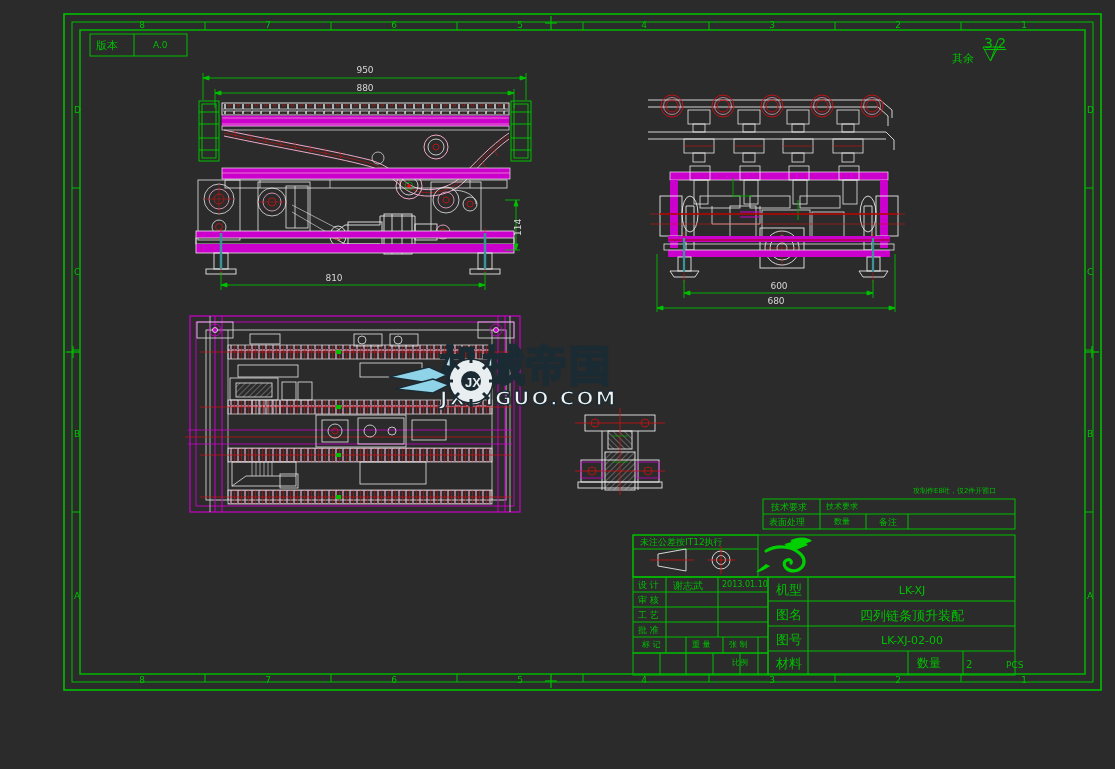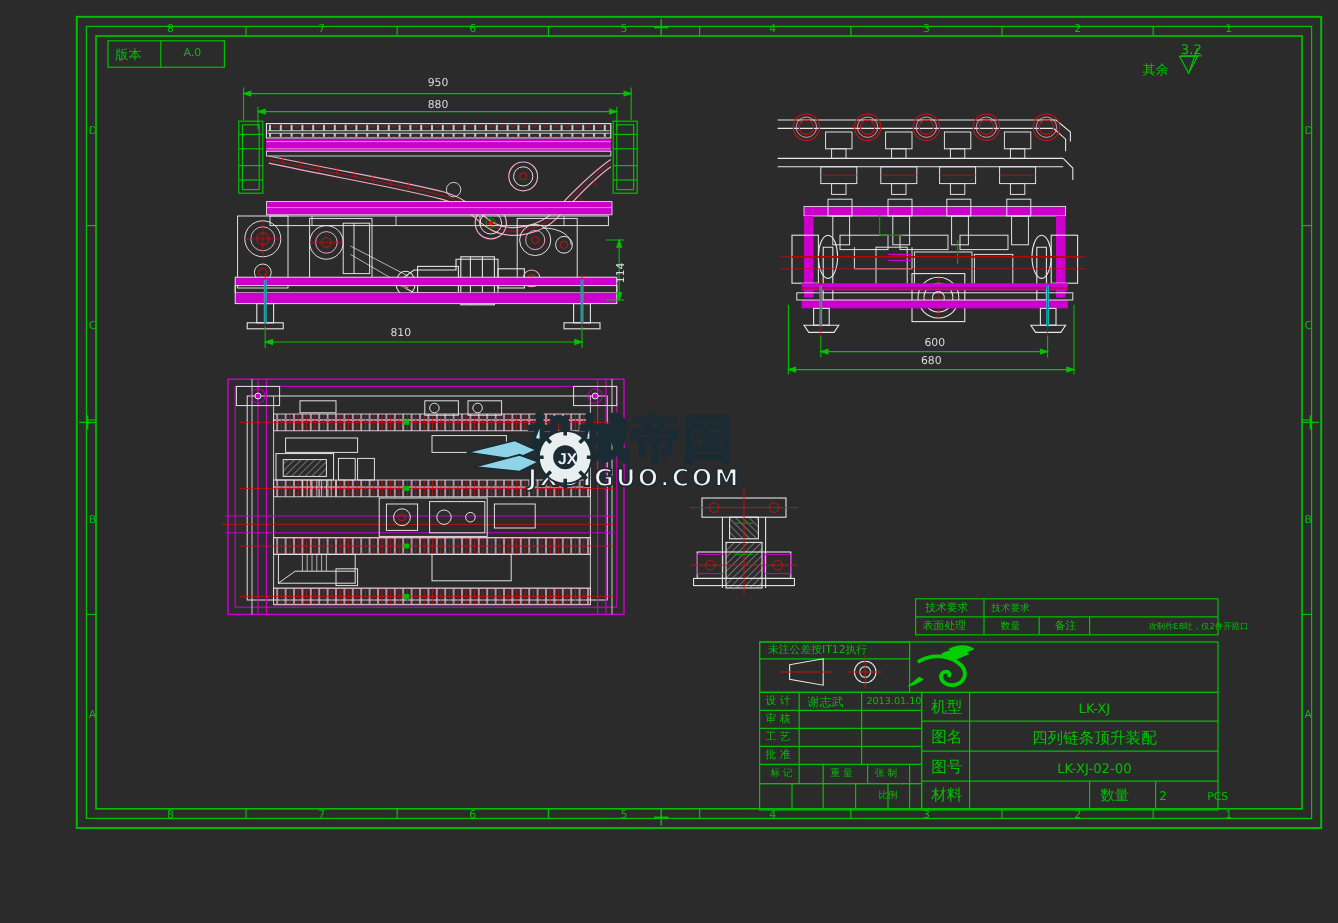--- a/index.html
+++ b/index.html
@@ -613,21 +613,21 @@
       <path d="M784 545 C 792 540, 802 540, 808 545 L 796 550 Z" fill="#00d000"></path>
       <path d="M790 541 C 798 536, 808 537, 812 541 L 800 546 Z" fill="#00d000"></path>
       <path d="M770 566 C 764 570, 760 572, 756 572 L 766 564 Z" fill="#00d000"></path>
     </g>
   </svg>
 
   <div class="lbl cn" style="left:96px;top:40px;font-size:11px;">版本</div>
   <div class="lbl" style="left:153px;top:41px;font-size:9px;">A.0</div>
 
   <div class="lbl cn" style="left:952px;top:53px;font-size:11px;">其余</div>
-  <div class="lbl" style="left:984px;top:36px;font-size:11px;text-decoration:underline;">3.2</div>
+  <div class="lbl" style="left:984px;top:36px;font-size:14px;text-decoration:underline;">3.2</div>
 
   <div class="lbl ctr" style="left:142px;top:21px;">8</div>
   <div class="lbl ctr" style="left:268px;top:21px;">7</div>
   <div class="lbl ctr" style="left:394px;top:21px;">6</div>
   <div class="lbl ctr" style="left:520px;top:21px;">5</div>
   <div class="lbl ctr" style="left:644px;top:21px;">4</div>
   <div class="lbl ctr" style="left:772px;top:21px;">3</div>
   <div class="lbl ctr" style="left:898px;top:21px;">2</div>
   <div class="lbl ctr" style="left:1024px;top:21px;">1</div>
 
@@ -657,21 +657,21 @@
   <div class="lbl w ctr" style="left:779px;top:282px;">600</div>
   <div class="lbl w ctr" style="left:776px;top:297px;">680</div>
 
   <div class="lbl cn" style="left:640px;top:538px;font-size:9px;">未注公差按IT12执行</div>
 
   <div class="lbl cn" style="left:771px;top:503px;font-size:9px;">技术要求</div>
   <div class="lbl cn" style="left:826px;top:503px;font-size:8px;">技术要求</div>
   <div class="lbl cn" style="left:769px;top:518px;font-size:9px;">表面处理</div>
   <div class="lbl cn" style="left:834px;top:518px;font-size:8px;">数量</div>
   <div class="lbl cn" style="left:879px;top:518px;font-size:9px;">备注</div>
-  <div class="lbl cn" style="left:913px;top:519px;font-size:7px;margin-left:44px;">攻制作E8吐，仅2件开豁口</div>
+  <div class="lbl cn" style="left:913px;top:488px;font-size:7px;">攻制作E8吐，仅2件开豁口</div>
 
 
   <div class="lbl cn" style="left:638px;top:581px;font-size:9px;">设  计</div>
   <div class="lbl cn" style="left:673px;top:581px;font-size:10px;">谢志武</div>
   <div class="lbl" style="left:722px;top:581px;font-size:8px;">2013.01.10</div>
   <div class="lbl cn" style="left:638px;top:596px;font-size:9px;">审  核</div>
   <div class="lbl cn" style="left:638px;top:611px;font-size:9px;">工  艺</div>
   <div class="lbl cn" style="left:638px;top:626px;font-size:9px;">批  准</div>
   <div class="lbl cn" style="left:642px;top:641px;font-size:8px;">标  记</div>
   <div class="lbl cn" style="left:692px;top:641px;font-size:8px;">重  量</div>

